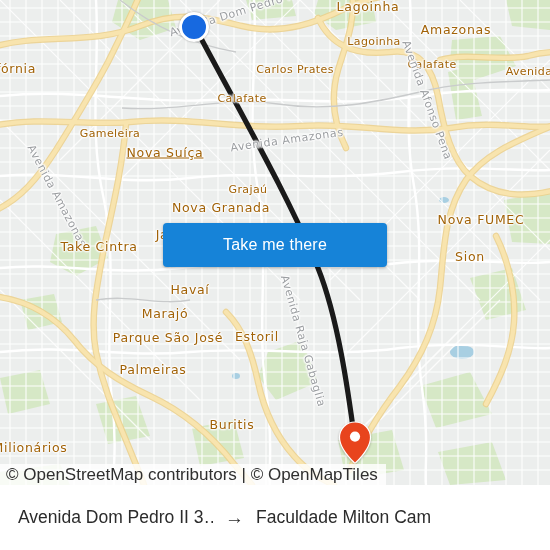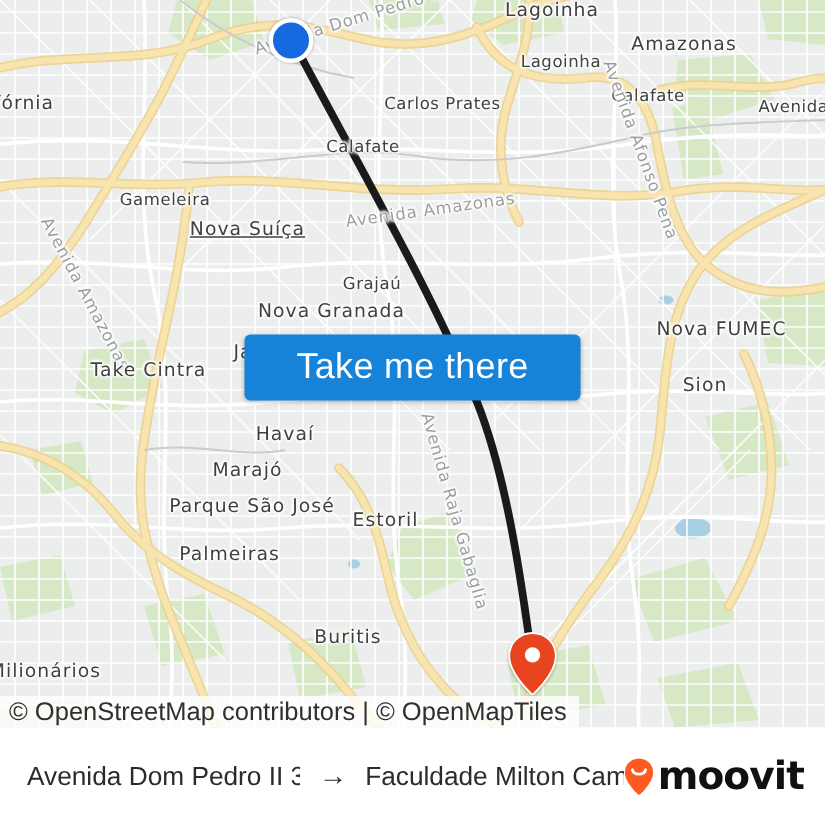--- a/index.html
+++ b/index.html
@@ -9,21 +9,21 @@
     background:#ffffff;
   }
   #app{position:relative;width:550px;height:550px;overflow:hidden;background:#fff;}
 
   
   #map{position:absolute;left:0;top:0;width:550px;height:485px;overflow:hidden;background:#eceeed;}
   #map svg{position:absolute;left:0;top:0;}
 
   .maplabel{
     position:absolute;
-    color:#404040;
+    color:#a16207;
     font-family:"DejaVu Sans", sans-serif;
     font-size:11px;
     letter-spacing:.4px;
     white-space:nowrap;
     pointer-events:none;
     text-shadow:
       0 0 2px #fff,0 0 2px #fff,0 0 3px #fff,
       1px 0 2px #fff,-1px 0 2px #fff,0 1px 2px #fff,0 -1px 2px #fff;
     transform:translate(-50%,-50%);
   }
@@ -41,21 +41,21 @@
     position:absolute;width:34px;height:44px;
     transform:translate(-50%,-100%);
     filter:drop-shadow(0 1px 1px rgba(0,0,0,.25));
   }
 
   
   #cta{
     position:absolute;
     left:163px;top:223px;width:224px;height:44px;
     background:#1683d8;border:0;border-radius:4px;
-    color:#ffffff;font-size:24px;letter-spacing:.2px;
+    color:#ffffff;font-size:16px;letter-spacing:.2px;
     font-family:"Liberation Sans", sans-serif;
     cursor:pointer;
     box-shadow:0 1px 3px rgba(0,0,0,.28);
     display:flex;align-items:center;justify-content:center;
   }
 
   
   #attribution{
     position:absolute;left:0;top:464px;height:21px;
     padding:0 8px 0 6px;
@@ -289,21 +289,21 @@
         <div class="maplabel street" style="left: 57px; top: 196px; transform: translate(-50%, -50%) rotate(62deg);">Avenida Amazonas</div>
         <div class="maplabel" style="left: 248px; top: 189px;">Grajaú</div>
         <div class="maplabel big" style="left: 221px; top: 207px;">Nova Granada</div>
         <div class="maplabel big" style="left: 481px; top: 219px;">Nova FUMEC</div>
         <div class="maplabel big" style="left: 99px; top: 246px;">Take Cintra</div>
         <div class="maplabel big" style="left: 434px; top: 256px; margin-left: 36px;">Sion</div>
         <div class="maplabel big" style="left: 190px; top: 289px;">Havaí</div>
         <div class="maplabel street" style="left: 303px; top: 341px; transform: translate(-50%, -50%) rotate(74deg);">Avenida Raja Gabaglia</div>
         <div class="maplabel big" style="left: 165px; top: 313px;">Marajó</div>
         <div class="maplabel big" style="left: 168px; top: 337px;">Parque São José</div>
-        <div class="maplabel big" style="left: 257px; top: 336px; margin-top: 10px;">Estoril</div>
+        <div class="maplabel big" style="left: 257px; top: 336px;">Estoril</div>
         <div class="maplabel big" style="left: 153px; top: 369px;">Palmeiras</div>
         <div class="maplabel big" style="left: 232px; top: 424px;">Buritis</div>
         <div class="maplabel big" style="left: 30px; top: 447px;">Milionários</div>
         <div class="maplabel big" style="left: 16px; top: 68px;">fórnia</div>
         <div class="maplabel big" style="left: 162px; top: 234px;">Ja</div>
       </div>
 
     <div id="origin-marker" style="left: 194px; top: 27px;"></div>
 
     <div id="dest-marker" style="left: 355px; top: 464px;">
@@ -319,23 +319,14 @@
 
     <div id="attribution">
       <span>© OpenStreetMap contributors | © OpenMapTiles</span>
     </div>
   </div>
 
   <div id="footer">
     <div class="fttext" id="ft-origin">Avenida Dom Pedro II 3…</div>
     <div id="ft-arrow">→</div>
     <div class="fttext" id="ft-dest">Faculdade Milton Cam…</div>
-    <div id="brand">
-      <span id="brand-pin">
-        <svg viewBox="0 0 20 25" width="20" height="25">
-          <path d="M10 0.6 C4.7 0.6 0.6 4.7 0.6 10 C0.6 16.2 8 23.6 9.5 24.6 C9.8 24.8 10.2 24.8 10.5 24.6 C12 23.6 19.4 16.2 19.4 10 C19.4 4.7 15.3 0.6 10 0.6 Z" fill="#ff5a1f"></path>
-          <path d="M5.6 8.2 C6.6 12 13.4 12 14.4 8.2" fill="none" stroke="#ffffff" stroke-width="1.9" stroke-linecap="round"></path>
-        </svg>
-      </span>
-      <span id="brand-word">moovit</span>
-    </div>
   </div>
 </div>
 
 </body></html>

